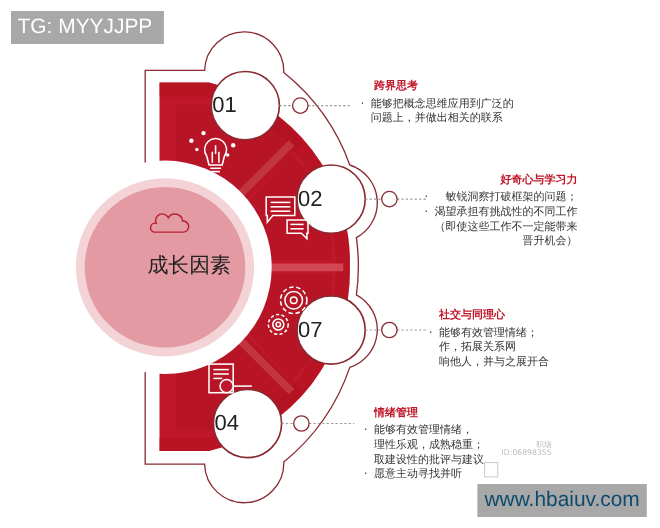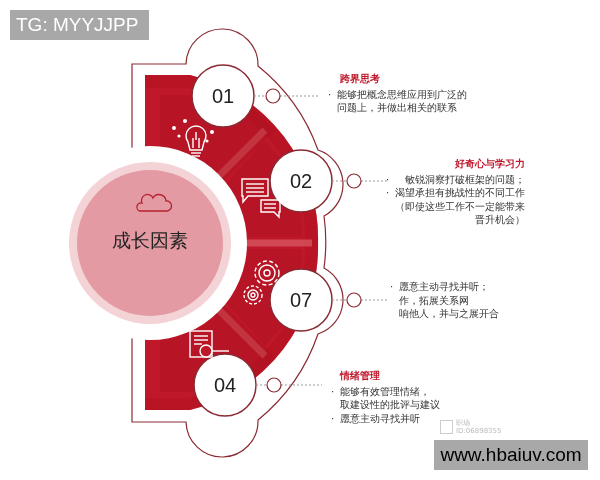--- a/index.html
+++ b/index.html
@@ -2,33 +2,33 @@
 <html><head>
 <meta charset="utf-8">
 <style>
   html, body { margin:0; padding:0; }
   body { width:600px; height:480px; background:#ffffff; position:relative; overflow:hidden;
          font-family:"DejaVu Sans", sans-serif; }
   .tg-badge { position:absolute; left:10px; top:10px; width:139px; height:30px; background:#a8a8a8;
               color:#ffffff; font-family:"Liberation Sans", sans-serif; font-size:19px; line-height:30px;
               padding-left:6px; box-sizing:border-box; }
   .url-badge { position:absolute; left:434px; top:440px; width:154px; height:30px; background:#a8a8a8;
-               color:#000000; font-family:"Liberation Sans", sans-serif; font-size:19px; line-height:30px;
+               color:#0c4a6e; font-family:"Liberation Sans", sans-serif; font-size:19px; line-height:30px;
                text-align:center; }
   svg.diagram { position:absolute; left:0; top:0; }
-  .center-label { position:absolute; left:90px; top:228px; width:120px; text-align:center;
+  .center-label { position:absolute; left:90px; top:228px; width:120px; text-align:right;
                   font-size:19px; color:#222; }
-  .num { position:absolute; width:60px; height:30px; text-align:center; line-height:30px;
+  .num { position:absolute; width:60px; height:30px; line-height:30px;
          font-family:"Liberation Sans", sans-serif; font-size:20px; color:#222; }
   .desc { position:absolute; font-size:10px; line-height:13.5px; color:#333; }
   .desc .title { color:#c0182b; font-weight:bold; font-size:10px; margin-bottom:2px; }
   .desc .item { position:relative; padding-left:9px; }
   .desc .item::before { content:"·"; position:absolute; left:0; top:0; }
   .desc .item.cont::before { content:""; }
-  .wm { position:absolute; left:456px; top:419px; font-size:7px; color:#bbb; line-height:8px; }
+  .wm { position:absolute; left:456px; top:400px; font-size:7px; color:#bbb; line-height:8px;text-align:right; }
   .wm-icon { position:absolute; left:440px; top:420px; width:13px; height:14px; border:1px solid #ccc; box-sizing:border-box; }
 </style>
 </head>
 <body>
 
 <div class="tg-badge">TG: MYYJJPP</div>
 
 <svg class="diagram" width="600" height="480" viewBox="0 0 600 480">
 
   <path d="M 132 64 L 186 64 A 36 36 0 0 1 258 66 A 190 190 0 0 1 318 150 A 36 36 0 0 1 324 216
@@ -142,28 +142,30 @@
 
 <div class="desc" style="left:386px; top:157px;text-align:right;">
   <div class="title" style="margin-left:9px;">好奇心与学习力</div>
   <div class="item">敏锐洞察打破框架的问题；</div>
   <div class="item">渴望承担有挑战性的不同工作</div>
   <div class="item cont">（即使这些工作不一定能带来</div>
   <div class="item cont"> 晋升机会）</div>
 </div>
 
 <div class="desc" style="left:390px; top:280px;">
-  <div class="item">愿意主动寻找并听；</div>
+  <div class="title" style="margin-left:9px;">社交与同理心</div>
+  <div class="item">能够有效管理情绪；</div>
   <div class="item cont">作，拓展关系网</div>
   <div class="item cont">响他人，并与之展开合</div>
 </div>
 
 <div class="desc" style="left:331px; top:369px;">
   <div class="title" style="margin-left:9px;">情绪管理</div>
   <div class="item">能够有效管理情绪，</div>
+  <div class="item cont">理性乐观，成熟稳重；</div>
   <div class="item cont">取建设性的批评与建议</div>
   <div class="item">愿意主动寻找并听</div>
 </div>
 
 <div class="wm-icon"></div>
 <div class="wm">
   <div>职场</div>
   <div>ID:06898355</div>
 </div>
 

